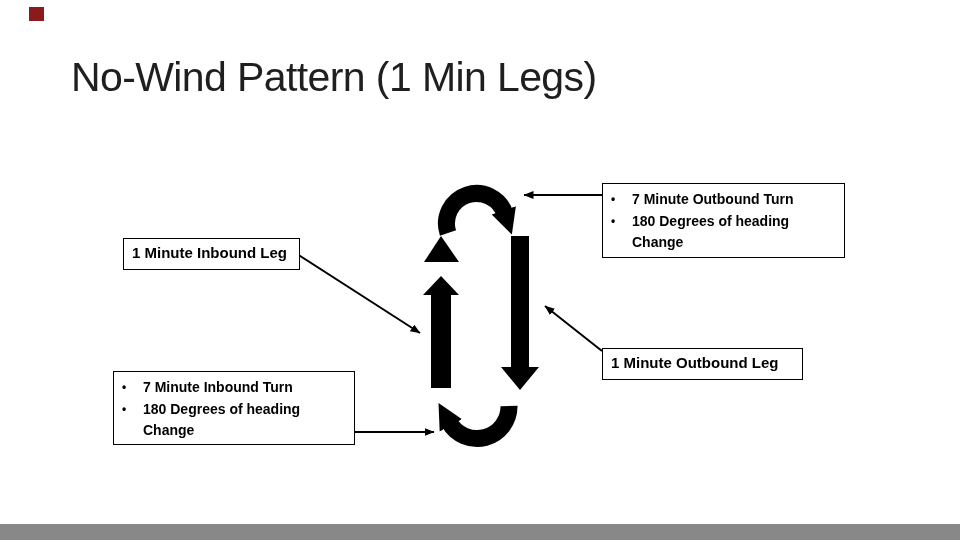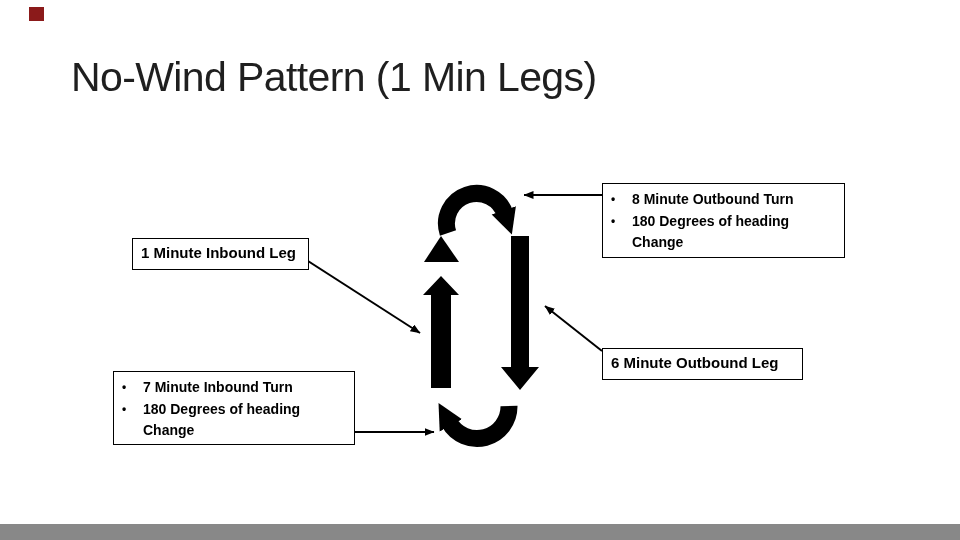--- a/index.html
+++ b/index.html
@@ -38,21 +38,21 @@
     background:var(--background,#fff);
     color:var(--ink,#000);
     font-weight:bold;
   }
   .leg-box{
     height:32px;line-height:28px;
     font-size:15px;
     padding-left:8px;
     white-space:nowrap;
   }
-  .box-inbound-leg{left:132px;top:238px;width:177px;}
+  .box-inbound-leg{left:123px;top:238px;width:177px;}
   .box-outbound-leg{left:602px;top:348px;width:201px;}
 
   .callout-box{
     font-size:14px;
     padding:5px 5px 0 8px;
   }
   .box-outbound-turn{left:602px;top:183px;width:243px;height:75px;}
   .box-inbound-turn{left:113px;top:371px;width:242px;height:74px;}
   .bullet-row{display:flex;line-height:21.5px;}
   .bullet{width:21px;flex:0 0 21px;font-size:12px;}
@@ -94,27 +94,27 @@
     <path class="stroke-ink" d="M602 351 L545 306" stroke-width="2" marker-end="url(#thinHead)"></path>
 
     <path class="stroke-ink" d="M355 432 L434 432" stroke-width="2" marker-end="url(#thinHead)"></path>
   </svg>
 
   <div class="box leg-box box-inbound-leg">
     <span>1 Minute Inbound Leg</span>
   </div>
 
   <div class="box leg-box box-outbound-leg">
-    <span>6 Minute Outbound Leg</span>
+    <span>1 Minute Outbound Leg</span>
   </div>
 
   <div class="box callout-box box-outbound-turn">
     <div class="bullet-row">
       <span class="bullet">•</span>
-      <span class="bullet-text">8 Minute Outbound Turn</span>
+      <span class="bullet-text">7 Minute Outbound Turn</span>
     </div>
     <div class="bullet-row">
       <span class="bullet">•</span>
       <span class="bullet-text">180 Degrees of heading Change</span>
     </div>
   </div>
 
   <div class="box callout-box box-inbound-turn">
     <div class="bullet-row">
       <span class="bullet">•</span>

